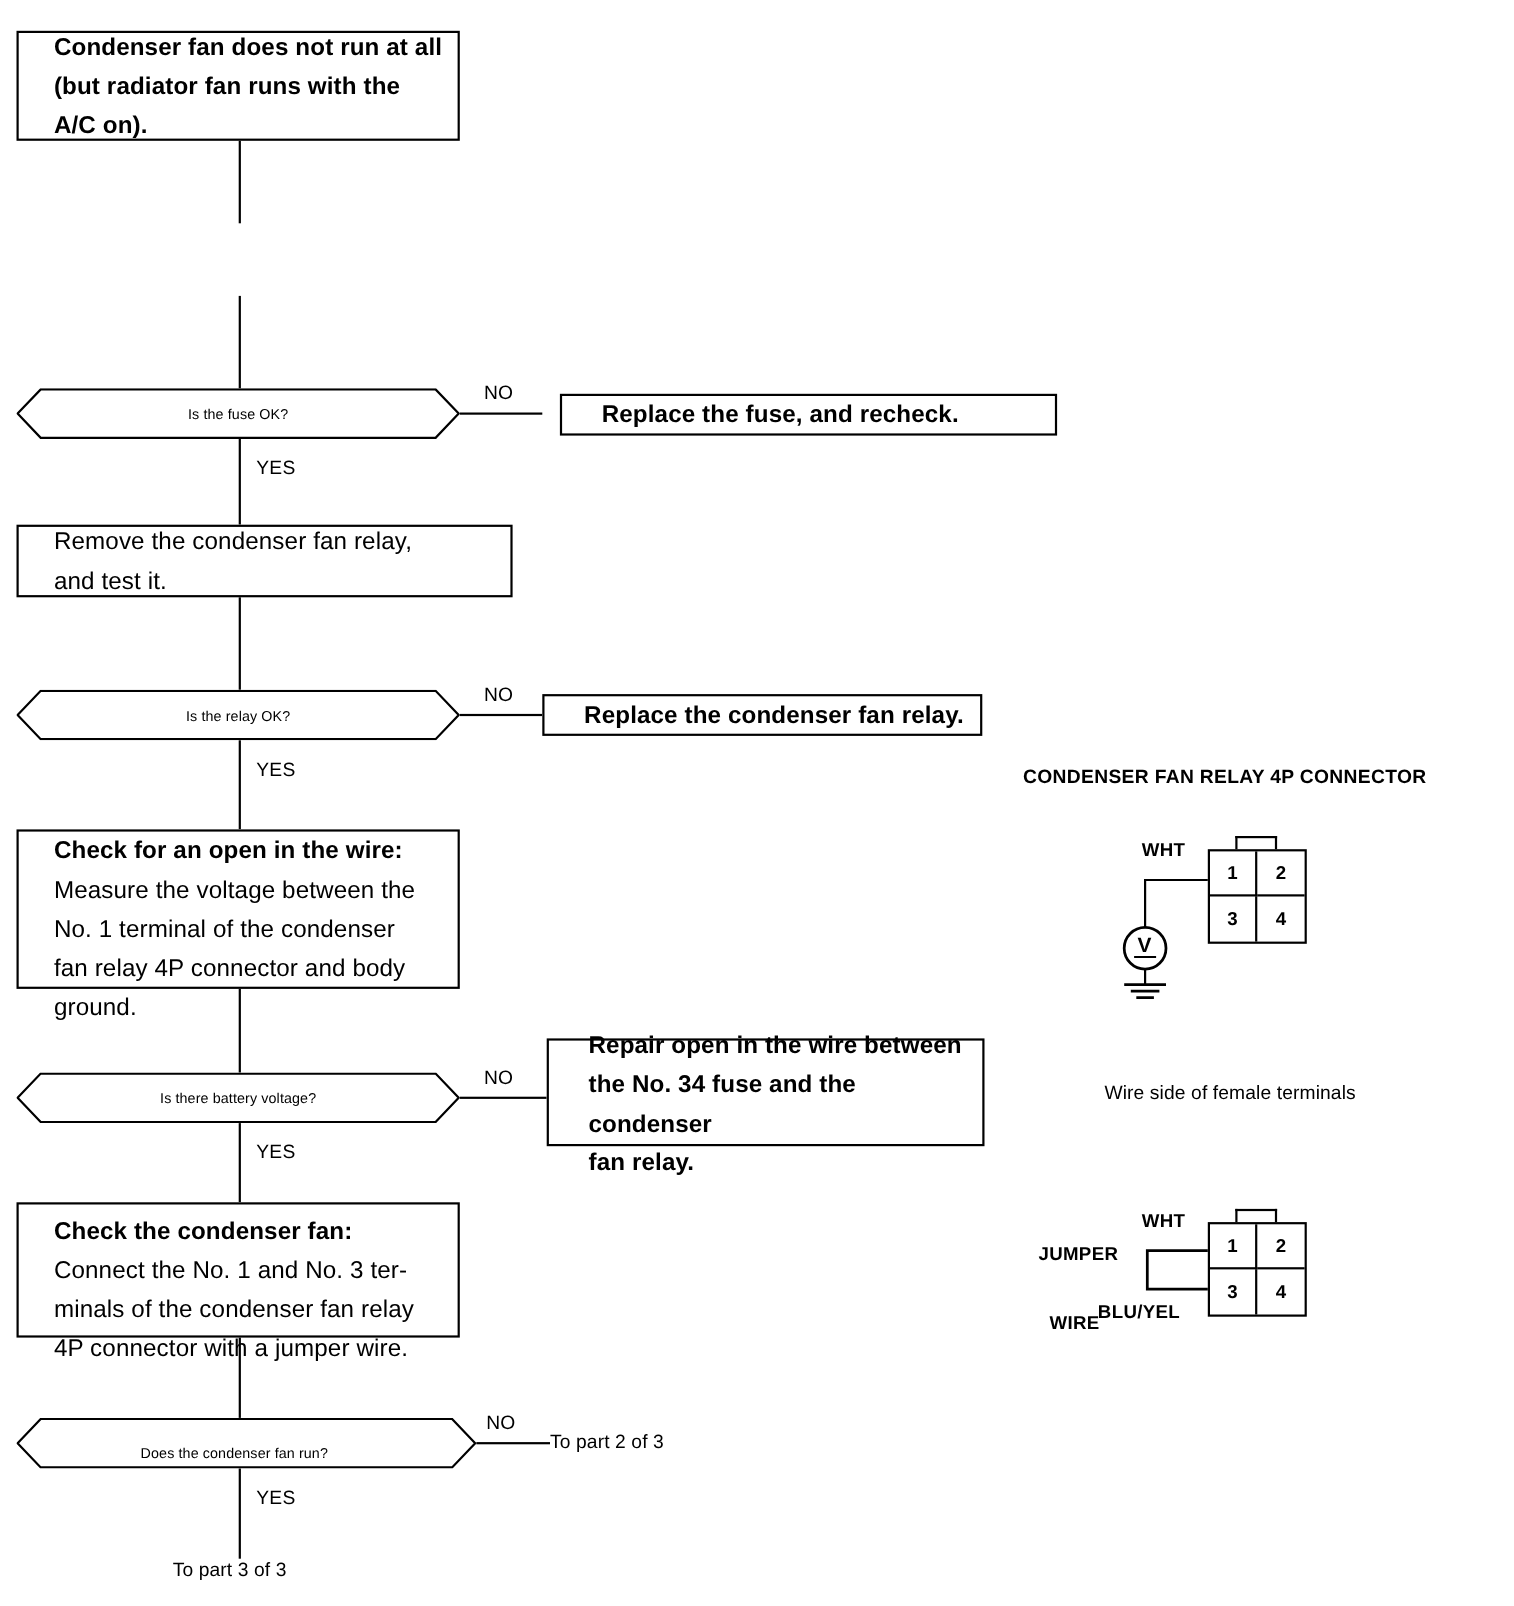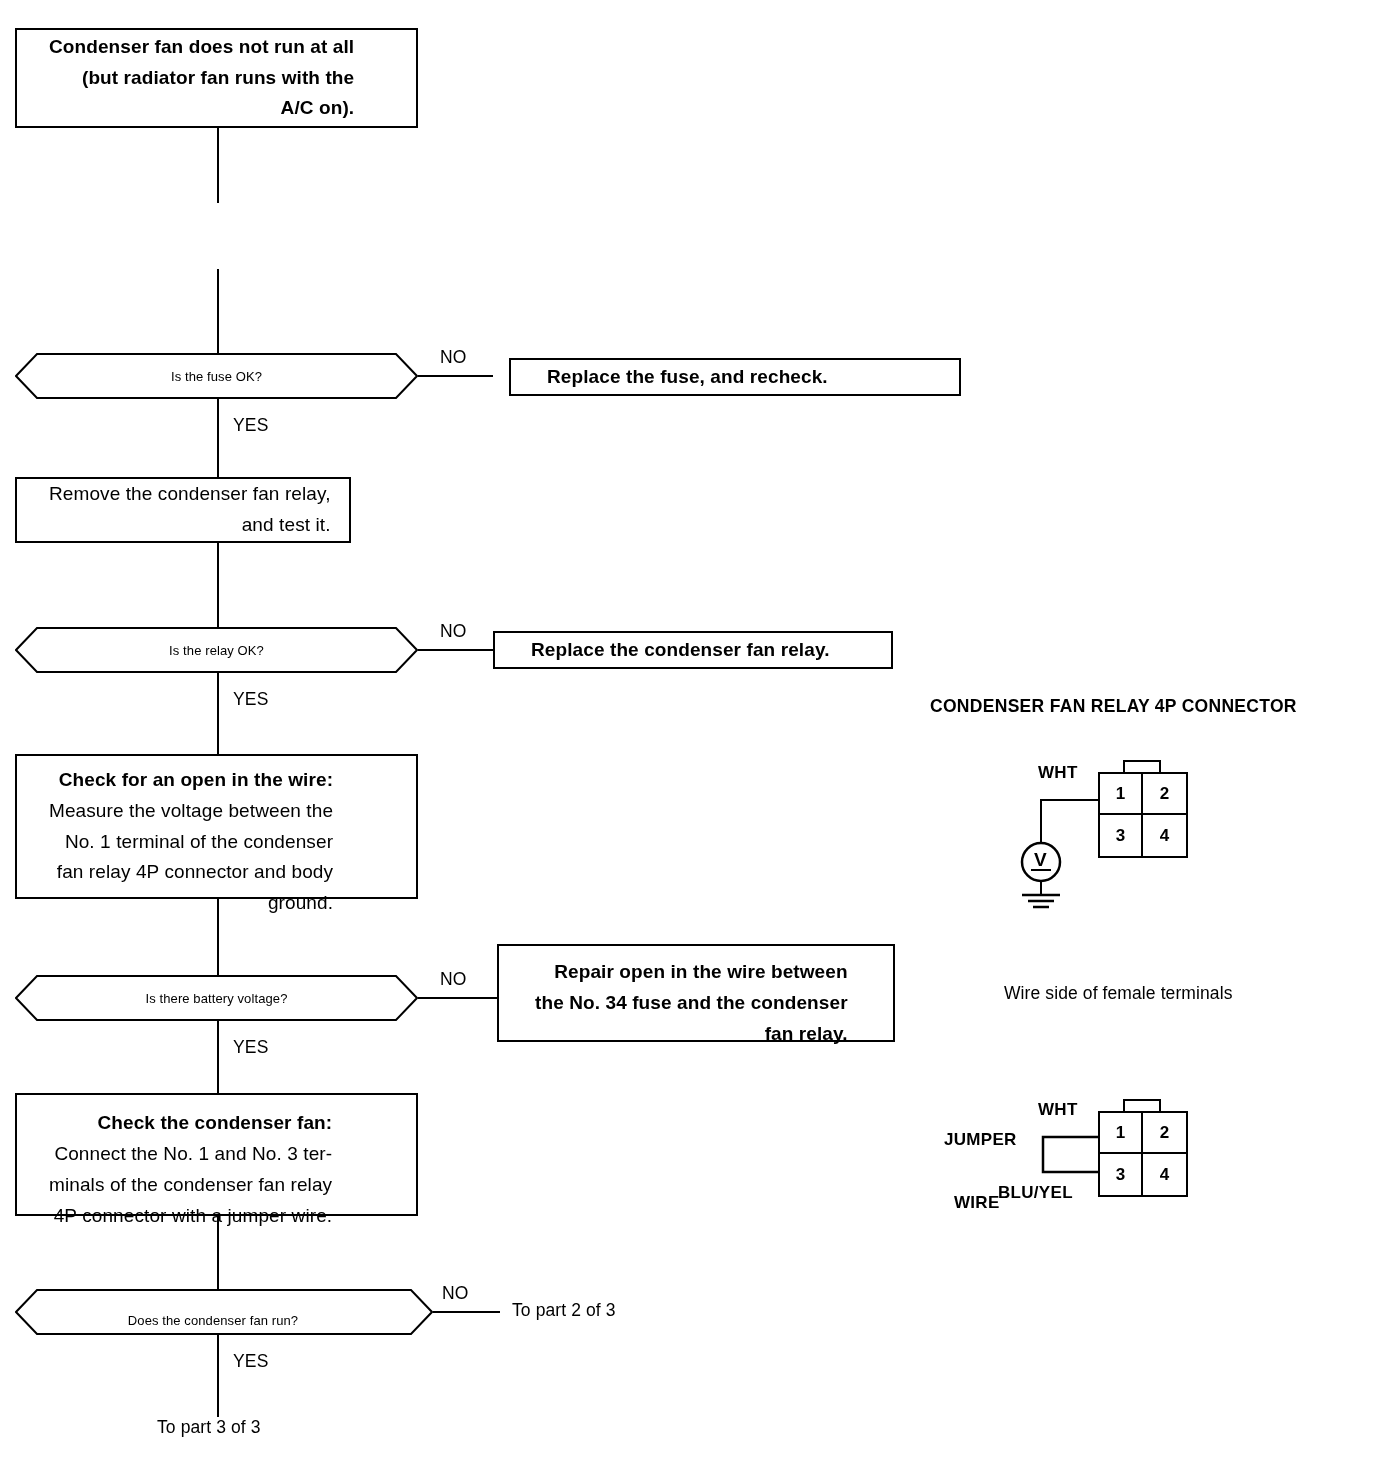--- a/index.html
+++ b/index.html
@@ -23,25 +23,24 @@
   .proc-box {
     position: absolute;
     box-sizing: border-box;
     border: 2px solid #000;
     background: #fff;
     display: flex;
     align-items: center;
   }
   .proc-text {
     padding: 0 10px 0 32px;
-    font-size: 19px;
+    font-size: 22px;
     line-height: 1.62;
     letter-spacing: 0.1px;
     white-space: pre-line;
-    text-align: right;
   }
   .proc-text.bold { font-weight: bold; }
   .proc-text .hd { font-weight: bold; display: block; }
 
   .vline {
     position: absolute;
     width: 2px;
     background: #000;
   }
   .hline {
@@ -158,21 +157,21 @@
   <div class="hline" style="left:418px; top:375px; width:75px;"></div>
   <div class="edge-label" style="left:440px; top:347px;">NO</div>
 
   <div class="vline" style="left:217px; top:399px; height:78px;"></div>
   <div class="edge-label" style="left:233px; top:415px;">YES</div>
 
   <div class="proc-box" style="left:493px; top:358px; width:452px; height:38px;margin-left:16px;">
     <div class="proc-text bold" style="padding-left:36px;">Replace the fuse, and recheck.</div>
   </div>
 
-  <div class="proc-box" style="left:15px; top:477px; width:336px; height:66px;">
+  <div class="proc-box" style="left:15px; top:477px; width:451px; height:66px;">
     <div class="proc-text">Remove the condenser fan relay,
 and test it.</div>
   </div>
 
   <div class="vline" style="left:217px; top:543px; height:84px;"></div>
 
   <div class="decision" style="left:15px; top:627px; width:403px; height:46px;">
     <svg width="403" height="46" viewBox="0 0 403 46">
       <polygon points="22,1 381,1 402,23 381,45 22,45 1,23" fill="#ffffff" stroke="#000000" stroke-width="2"></polygon>
     </svg>
@@ -226,21 +225,21 @@
   <div class="vline" style="left:217px; top:1216px; height:73px;"></div>
 
   <div class="decision" style="left:15px; top:1289px; width:418px; height:62px;">
     <svg width="418" height="46" viewBox="0 0 418 46">
       <polygon points="22,1 396,1 417,23 396,45 22,45 1,23" fill="#ffffff" stroke="#000000" stroke-width="2"></polygon>
     </svg>
     <div class="dlabel" style="right:22px;">Does the condenser fan run?</div>
   </div>
   <div class="hline" style="left:433px; top:1311px; width:67px;"></div>
   <div class="edge-label" style="left:442px; top:1283px;">NO</div>
-  <div class="plain-text" style="left:512px; top:1300px;">To part 2 of 3</div>
+  <div class="plain-text" style="left:500px; top:1300px;">To part 2 of 3</div>
 
   <div class="vline" style="left:217px; top:1335px; height:82px;"></div>
   <div class="edge-label" style="left:233px; top:1351px;">YES</div>
   <div class="plain-text" style="left:157px; top:1417px;">To part 3 of 3</div>
 
   <div class="panel-title" style="left:930px; top:696px;">CONDENSER FAN RELAY 4P CONNECTOR</div>
 
   <div class="conn" style="left:1000px; top:755px; width:260px; height:160px;">
 
     <div class="conn-tab" style="left:123px; top:5px; width:38px; height:14px;"></div>

